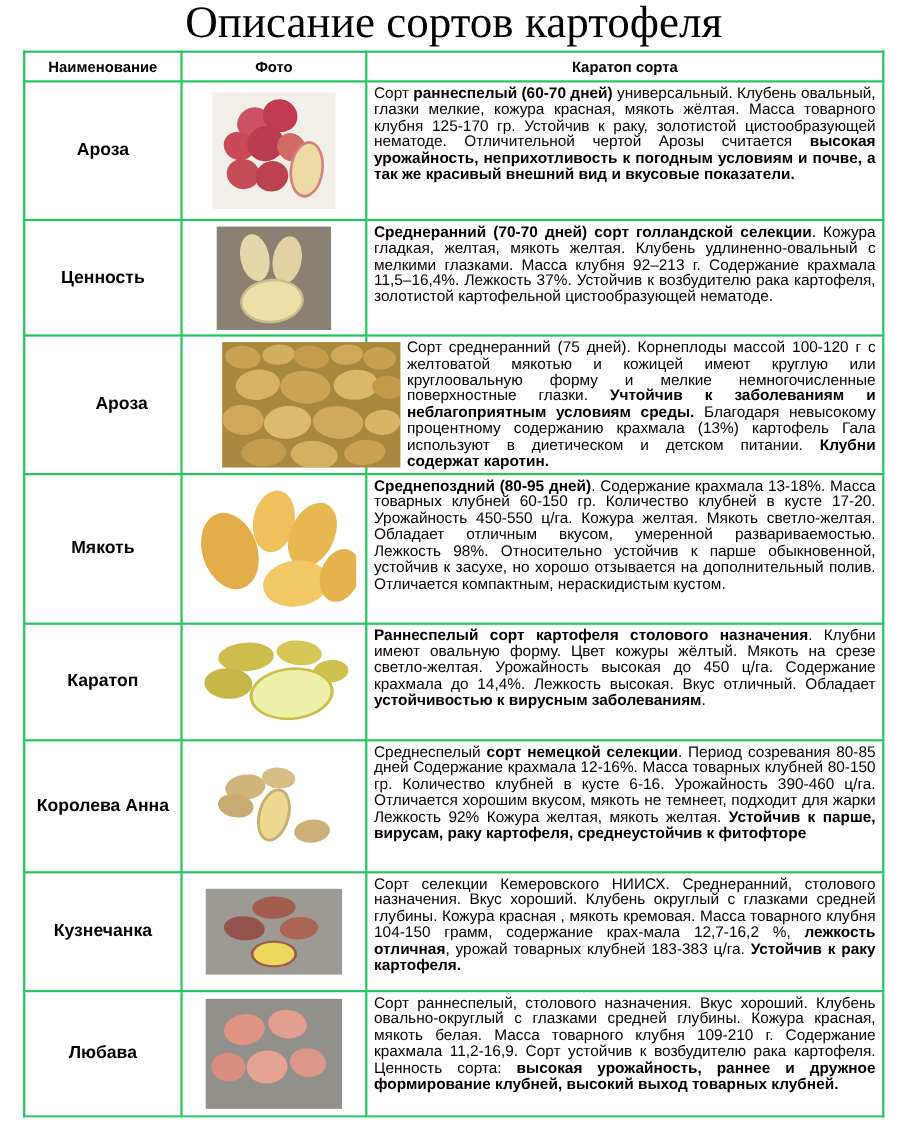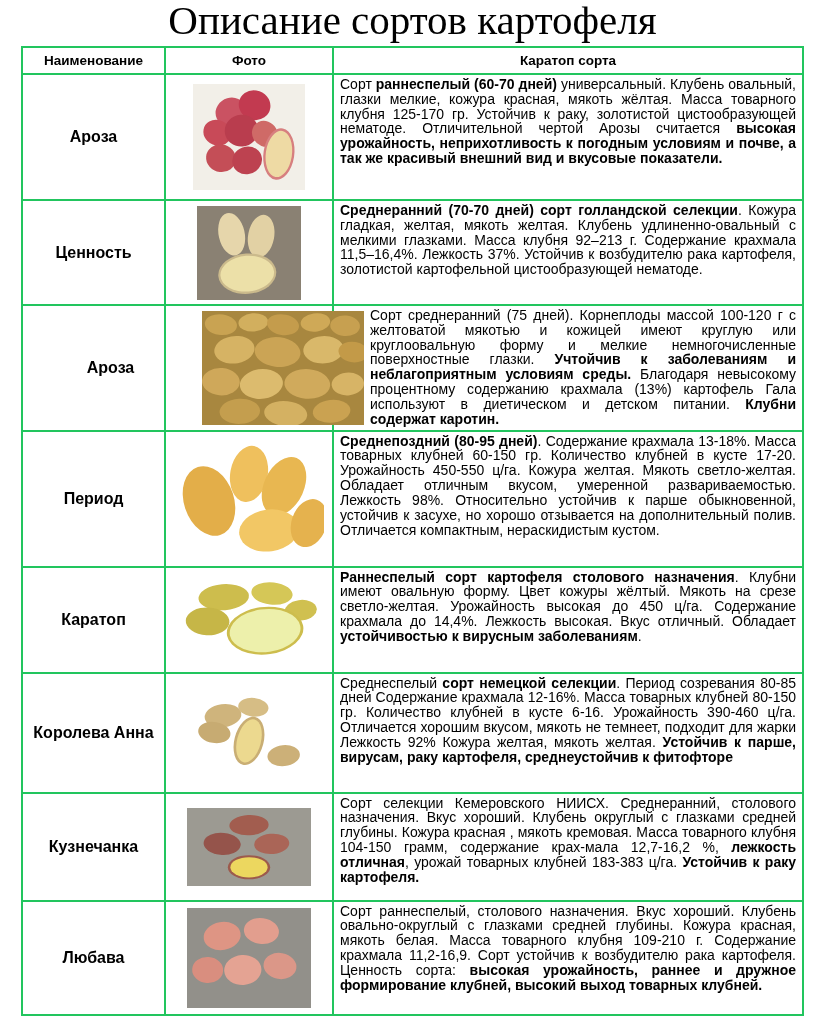--- a/index.html
+++ b/index.html
@@ -113,21 +113,21 @@
                 <ellipse cx="78" cy="64" rx="17" ry="13" fill="#d0aa5c" transform="rotate(6 78 64)"></ellipse>
                 <ellipse cx="108" cy="64" rx="12" ry="10" fill="#d7b466" transform="rotate(-8 108 64)"></ellipse>
                 <ellipse cx="28" cy="88" rx="15" ry="11" fill="#c49e4e" transform="rotate(-4 28 88)"></ellipse>
                 <ellipse cx="62" cy="90" rx="16" ry="11" fill="#d4b162" transform="rotate(8 62 90)"></ellipse>
                 <ellipse cx="96" cy="88" rx="14" ry="10" fill="#caa251" transform="rotate(-8 96 88)"></ellipse>
               </svg></span>
     </td>
     <td class="desc-cell"><span>Сорт среднеранний (75 дней). Корнеплоды массой 100-120 г с желтоватой мякотью и кожицей имеют круглую или круглоовальную форму и мелкие немногочисленные поверхностные глазки. </span><b>Учтойчив к заболеваниям и неблагоприятным условиям среды.</b><span> Благодаря невысокому процентному содержанию крахмала (13%) картофель Гала используют в диетическом и детском питании. </span><b>Клубни содержат каротин.</b></td>
   </tr>
         <tr class="r3">
-    <td class="name-cell">Период</td>
+    <td class="name-cell">Мякоть</td>
     <td class="photo-cell">
       <span class="photo" title="Крупные гладкие золотистые овальные клубни на белом фоне" style="width: 150px; height: 123px; background: rgb(255, 255, 255);"><svg viewBox="0 0 120 100" preserveAspectRatio="none">
                 <ellipse cx="28" cy="52" rx="20" ry="29" fill="#e3ae49" transform="rotate(-18 28 52)"></ellipse>
                 <ellipse cx="60" cy="30" rx="15" ry="23" fill="#efc05d" transform="rotate(10 60 30)"></ellipse>
                 <ellipse cx="88" cy="40" rx="16" ry="25" fill="#e8b751" transform="rotate(24 88 40)"></ellipse>
                 <ellipse cx="76" cy="76" rx="24" ry="17" fill="#f2c765" transform="rotate(-8 76 76)"></ellipse>
                 <ellipse cx="108" cy="70" rx="14" ry="20" fill="#e5b24e" transform="rotate(18 108 70)"></ellipse>
               </svg></span>
     </td>
     <td class="desc-cell"><b>Среднепоздний (80-95 дней)</b><span>. Содержание крахмала 13-18%. Масса товарных клубней 60-150 гр. Количество клубней в кусте 17-20. Урожайность 450-550 ц/га. Кожура желтая. Мякоть светло-желтая. Обладает отличным вкусом, умеренной развариваемостью. Лежкость 98%. Относительно устойчив к парше обыкновенной, устойчив к засухе, но хорошо отзывается на дополнительный полив. Отличается компактным, нераскидистым кустом.</span></td>

